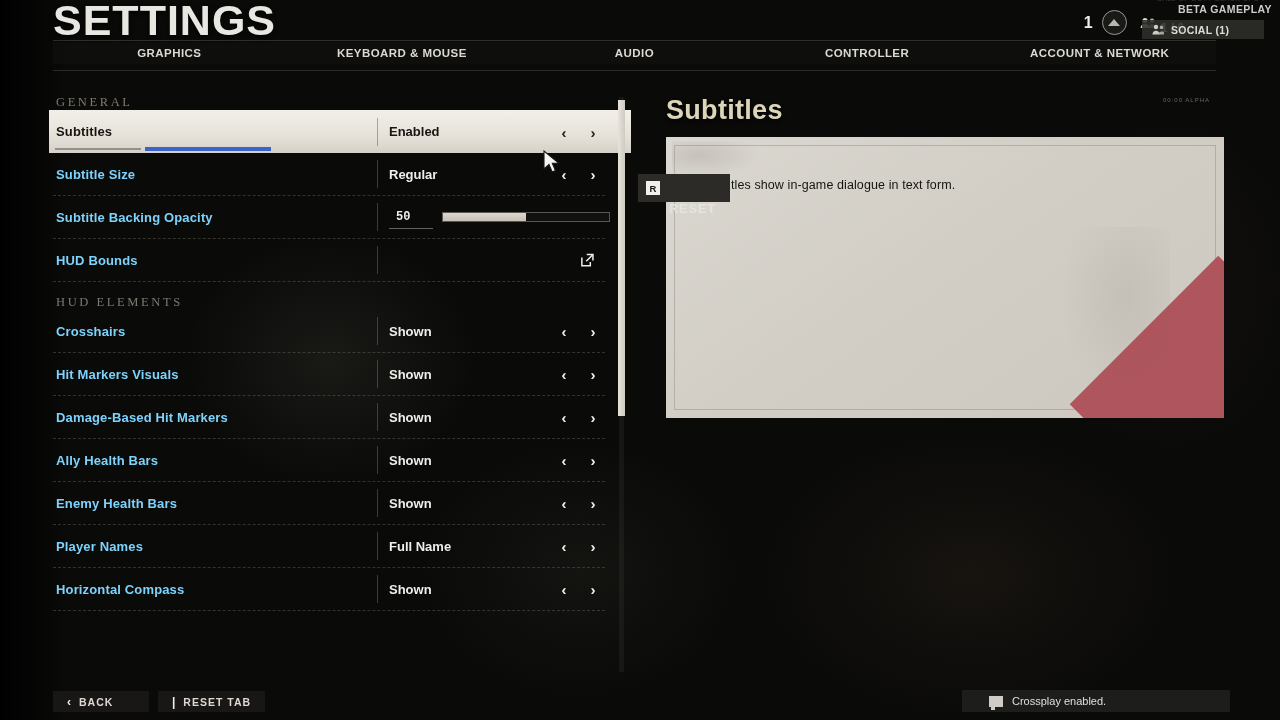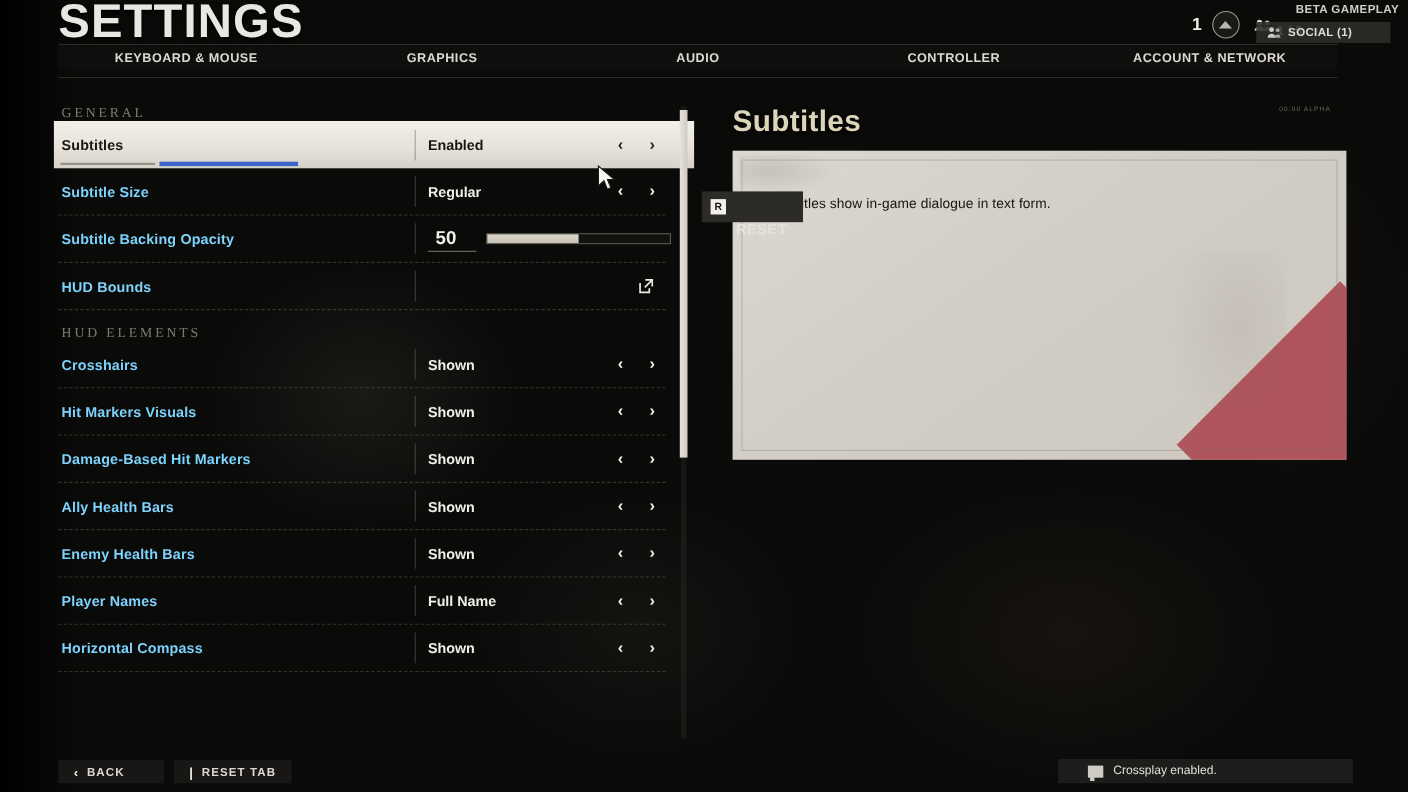--- a/index.html
+++ b/index.html
@@ -114,22 +114,23 @@
     background:#3b63c9; z-index:3;
   }
   .sel-grayline {
     position:absolute; left:2px; bottom:3px; width:86px; height:2px;
     background:rgba(90,88,82,.55); z-index:3;
   }
 
   
   .num-box {
     width:44px; height:24px; display:flex; align-items:center; padding-left:7px;
-    font-size:17px; font-weight:bold; color:#f0efea;
+    font-size:12px; font-weight:bold; color:#f0efea;
     border-bottom:1px solid rgba(160,156,148,.6);
+    font-family:Liberation Mono, monospace;
   }
   .slider { margin-left:9px; width:168px; height:10px; background:#111110; border:1px solid rgba(150,146,138,.55); position:relative; }
   .slider .fill { position:absolute; left:0; top:0; bottom:0; background:linear-gradient(180deg,#ddd7cc,#c8c1b5); }
   .ext-icon { position:absolute; right:10px; top:50%; transform:translateY(-50%); width:15px; height:15px; }
 
   
   .scroll-track { position:absolute; left:619px; top:97px; width:5px; height:575px; background:rgba(70,68,64,.22); }
   .scroll-thumb { position:absolute; left:618px; top:100px; width:7px; height:316px;
       background:linear-gradient(90deg,#e7e3db,#cfcac1); }
 
@@ -233,24 +234,24 @@
       <path d="M6.4 10.4c0-1.9 1.4-3 3.1-3s3.1 1.1 3.1 3z" fill="#a9a6a0"></path>
     </svg>
     <span>SOCIAL (1)</span>
   </div>
 </div>
 
 <div class="tabs">
   <div class="tab-line-top"></div>
   <div class="tab-strip" id="tab-strip">
       <div class="tab">
+        <span>GRAPHICS</span>
+      </div>
+      <div class="tab">
         <span>KEYBOARD &amp; MOUSE</span>
-      </div>
-      <div class="tab">
-        <span>GRAPHICS</span>
       </div>
       <div class="tab">
         <span>AUDIO</span>
       </div>
       <div class="tab">
         <span>CONTROLLER</span>
       </div>
       <div class="tab">
         <span>ACCOUNT &amp; NETWORK</span>
       </div>

